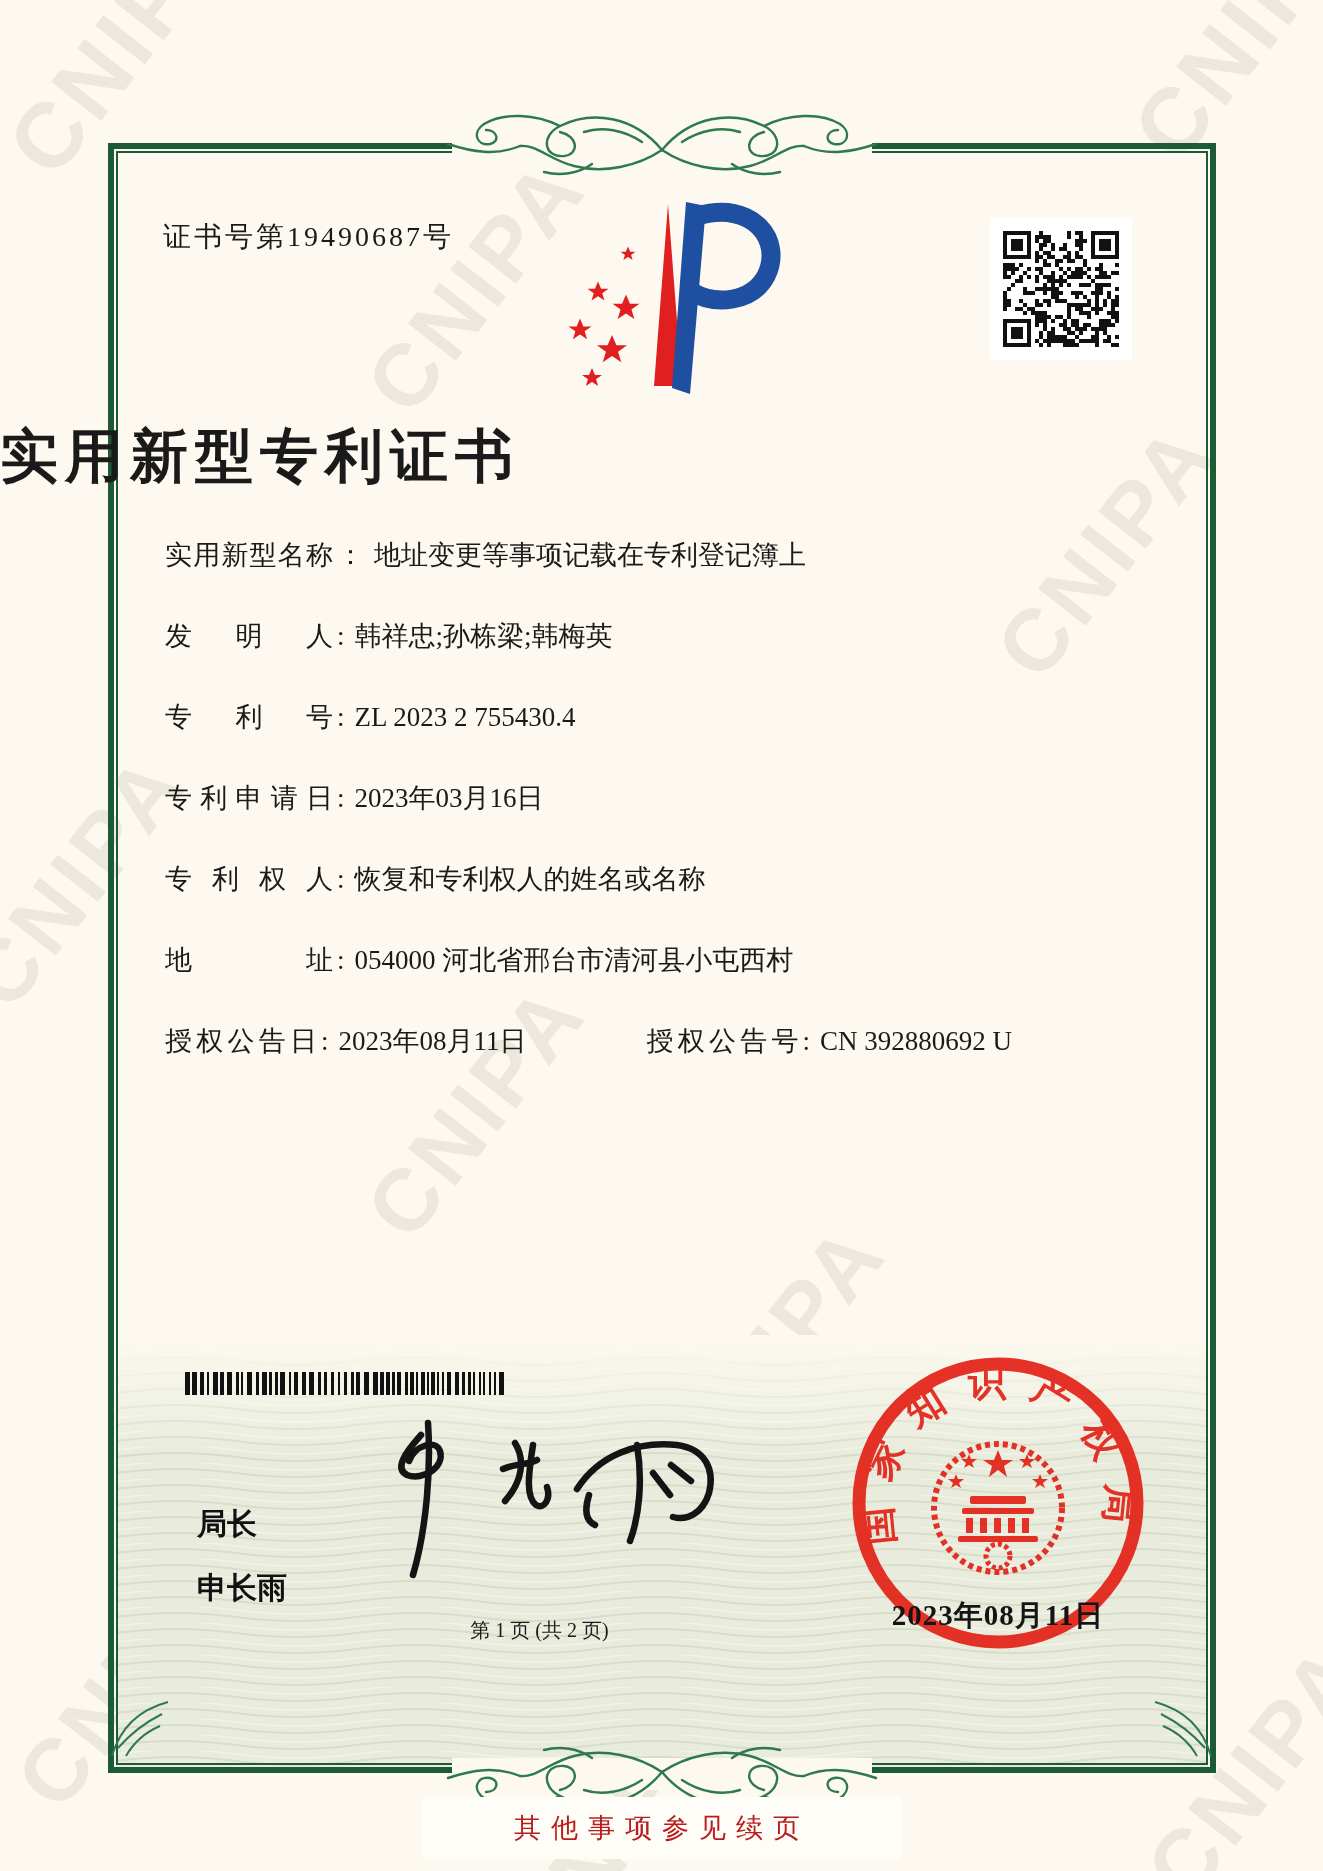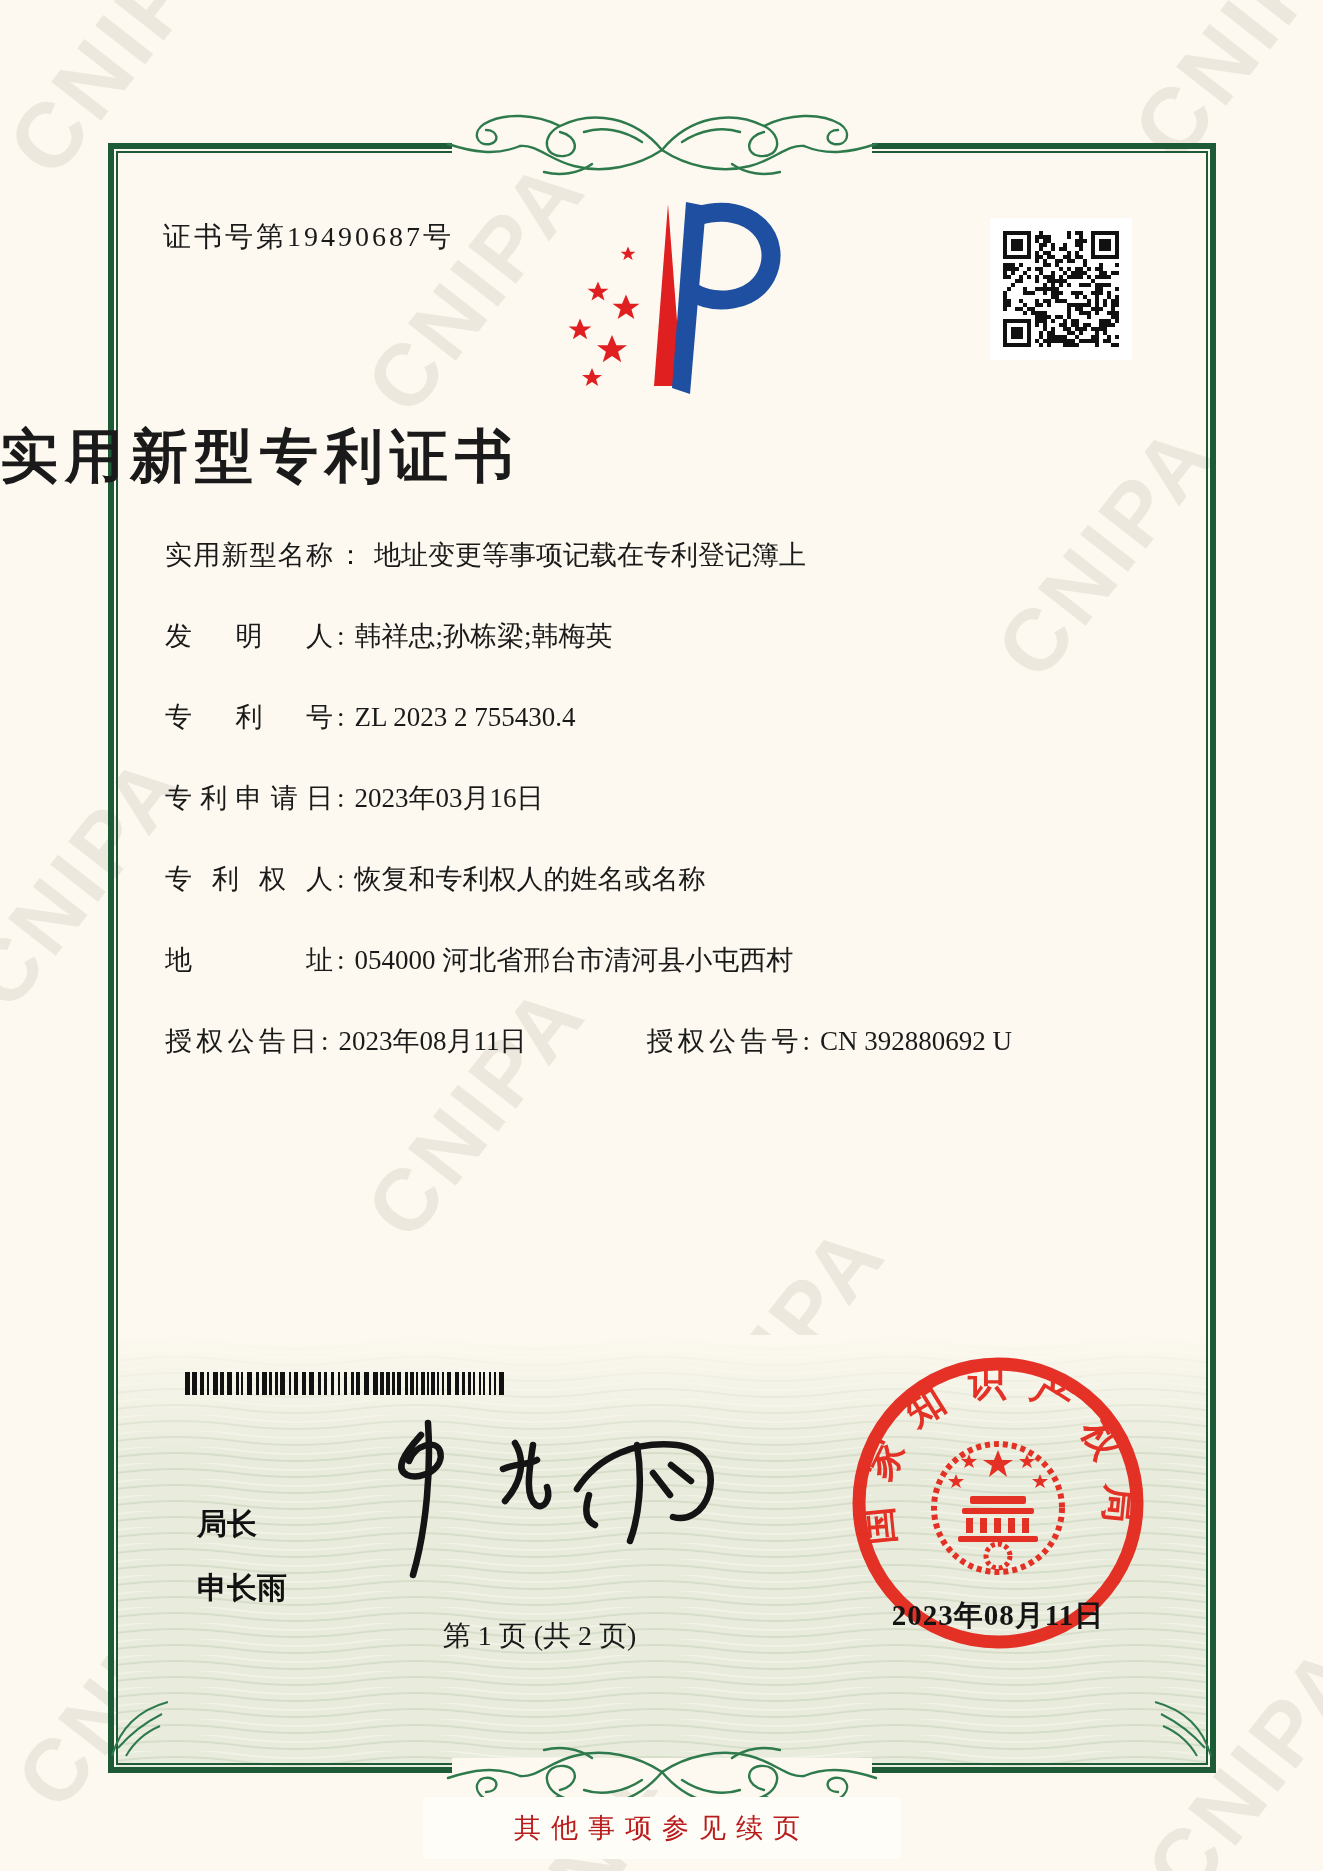--- a/index.html
+++ b/index.html
@@ -46,21 +46,21 @@
 
   .officials{position:absolute;left:197px;top:1492px;font-family:"Liberation Sans","DejaVu Sans",sans-serif;
              font-weight:700;font-size:30px;line-height:64px;color:#111;}
 
   .signature{position:absolute;left:335px;top:1415px;}
 
   .seal{position:absolute;left:845px;top:1350px;}
   .seal-date{position:absolute;left:845px;top:1596px;width:306px;text-align:center;
              font-size:29px;font-weight:700;color:#141414;letter-spacing:1px;}
 
-  .page-no{position:absolute;left:0;top:1617px;width:1079px;text-align:center;font-size:28px;}
+  .page-no{position:absolute;left:0;top:1617px;width:1079px;text-align:center;font-size:20px;}
 
   .cont-box{position:absolute;left:423px;top:1797px;width:478px;height:62px;background:#fffdf8;
             text-align:center;line-height:62px;font-size:27px;letter-spacing:10px;color:#b91c1c;}
 
   .ornament{position:absolute;pointer-events:none;}
 </style>
 </head>
 <body>
 
 <div class="wm" style="left:-30px;top:-10px;font-size:92px;">CNIPA</div>

